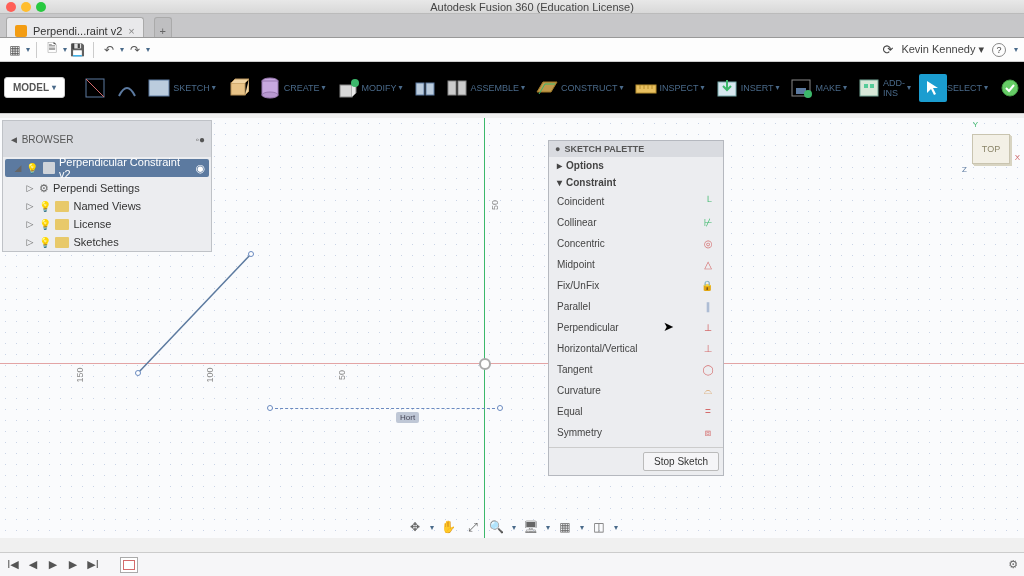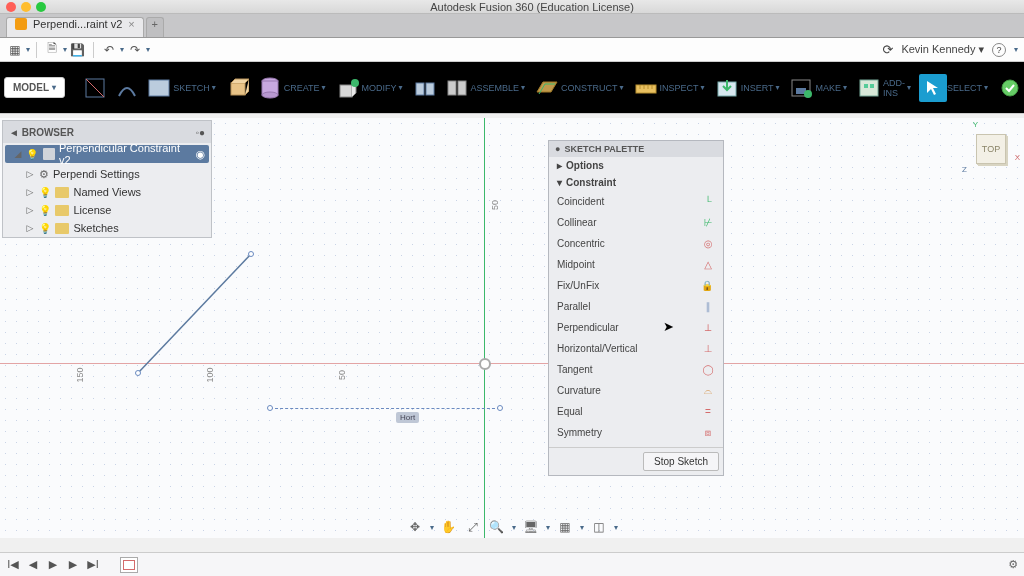--- a/index.html
+++ b/index.html
@@ -7,21 +7,21 @@
 
 
 .titlebar { height: 14px; background: linear-gradient(#e8e8e8,#d8d8d8); display:flex; align-items:center; padding:0 6px; border-bottom:1px solid #bbb; }
 .traffic { display:flex; gap:5px; }
 .dot { width:10px; height:10px; border-radius:50%; }
 .dot.r{background:#ff5f57}.dot.y{background:#ffbd2e}.dot.g{background:#28c940}
 .titlebar .t { flex:1; text-align:center; font-size:11px; color:#444; }
 
 
 .tabstrip{height:24px;background:#c7c7c9;display:flex;align-items:flex-end;padding-left:6px;border-bottom:1px solid #999}
-.tab{background:#e9e9eb;border:1px solid #aaa;border-bottom:none;border-radius:3px 3px 0 0;height:20px;padding:0 8px;display:flex;align-items:flex-start;gap:6px;font-size:11px;margin-right:2px}
+.tab{background:#e9e9eb;border:1px solid #aaa;border-bottom:none;border-radius:3px 3px 0 0;height:20px;padding:0 8px;display:flex;align-items:flex-end;gap:6px;font-size:11px;margin-right:10px}
 .tab .x{color:#888;cursor:pointer}
 .tab.plus{background:#bfbfc1;width:18px;justify-content:center;color:#666}
 
 
 .qat{height:24px;background:#fdfdfd;border-bottom:1px solid #ccc;display:flex;align-items:center;padding:0 6px;justify-content:space-between}
 .qat-left{display:flex;align-items:center;gap:2px}
 .qat-ico{width:18px;height:18px;display:flex;align-items:center;justify-content:center;color:#555;font-size:12px}
 .qat-sep{width:1px;height:16px;background:#ccc;margin:0 4px}
 .qat-right{display:flex;align-items:center;gap:8px;font-size:11px;color:#444}
 
@@ -30,21 +30,21 @@
 .model-btn{background:#fff;border:1px solid #ccc;border-radius:3px;padding:4px 8px;font-size:10px;font-weight:bold;color:#555;display:flex;align-items:center;gap:3px;margin-right:10px}
 .rg{display:flex;flex-direction:row;align-items:center;padding:0 2px}
 .rg-icons{display:flex;gap:4px;height:32px;align-items:center}
 .rg-ico{width:28px;height:28px;display:flex;align-items:center;justify-content:center}
 .rg-lbl{font-size:9px;color:#4a6a8a;display:flex;align-items:center;gap:2px}
 .rg.sel .rg-ico{background:#1b9dd0;border-radius:2px}
 .tri{font-size:8px;color:#4a6a8a}
 
 
 .browser{position:absolute;left:2px;top:120px;width:210px;background:#ecedf0;border:1px solid #bfc2c7;font-size:11px;z-index:5}
-.browser-head{background:#d9dbe0;height:16px;display:flex;align-items:center;padding:11px 6px;justify-content:space-between;font-size:10px;font-weight:bold;color:#555}
+.browser-head{background:#d9dbe0;height:16px;display:flex;align-items:center;padding:18px 6px;justify-content:space-between;font-size:10px;font-weight:normal;color:#555}
 .bnode{display:flex;align-items:center;gap:4px;height:18px;padding-left:8px}
 .bnode .ex{width:10px;text-align:center;color:#666;font-size:9px}
 .bnode.root{background:#5c7aa0;color:#fff;border-radius:2px;margin:2px;padding-right:4px}
 .bnode .folder{width:14px;height:11px;background:#e8c96a;border-radius:1px;display:inline-block}
 .bnode .gear{font-size:11px;color:#666}
 .bnode .bulb{color:#f0c040;font-size:10px}
 
 
 .canvas{position:absolute;left:0;top:118px;right:0;bottom:38px;
   background-color:#fafbfd;
@@ -66,21 +66,21 @@
 .palette-head{background:#d9dbe0;height:16px;padding:0 6px;font-size:9px;font-weight:bold;color:#555;display:flex;align-items:center;gap:4px}
 .palette-sec{padding:3px 8px;font-size:10px;font-weight:bold;color:#444;display:flex;align-items:center;gap:4px}
 .palette-row{display:flex;align-items:center;height:21px;padding:0 8px;gap:8px;font-size:10px;color:#444}
 .palette-row span.lbl{flex:1}
 .palette-row span.ico{width:14px;text-align:center}
 .palette-foot{display:flex;justify-content:flex-end;padding:4px;border-top:1px solid #ccc;margin-top:4px}
 .stopbtn{background:#f5f5f7;border:1px solid #bbb;border-radius:2px;padding:3px 10px;font-size:10px}
 
 
 .viewcube{position:absolute;right:10px;top:126px;width:46px;height:46px;display:flex;align-items:center;justify-content:center;z-index:7}
-.cube{width:30px;height:30px;background:#f3f0e6;border:1px solid #c9c4b0;display:flex;align-items:center;justify-content:center;font-size:9px;color:#8a8468;box-shadow:1px 1px 0 #d8d4c2,2px 2px 0 #d8d4c2}
+.cube{width:38px;height:30px;background:#f3f0e6;border:1px solid #c9c4b0;display:flex;align-items:center;justify-content:center;font-size:9px;color:#8a8468;box-shadow:1px 1px 0 #d8d4c2,2px 2px 0 #d8d4c2}
 .cube-axis{position:absolute;font-size:8px}
 .cube-y{color:#3cb86b;right:36px;top:-6px}.cube-x{color:#d46b6b;right:-6px;bottom:10px}.cube-z{color:#5c7aa0;left:-6px;bottom:-2px}
 
 
 .navbar{position:absolute;left:0;right:0;bottom:38px;height:22px;display:flex;align-items:center;justify-content:center;gap:6px}
 .nav-ico{width:18px;height:16px;display:flex;align-items:center;justify-content:center;color:#666;font-size:12px}
 
 
 .timeline{position:absolute;left:0;right:0;bottom:0;height:24px;background:#f6f6f8;border-top:1px solid #ccc;display:flex;align-items:center;padding:0 6px;gap:6px}
 .tl-btn{color:#555;font-size:11px;width:14px;text-align:center}

